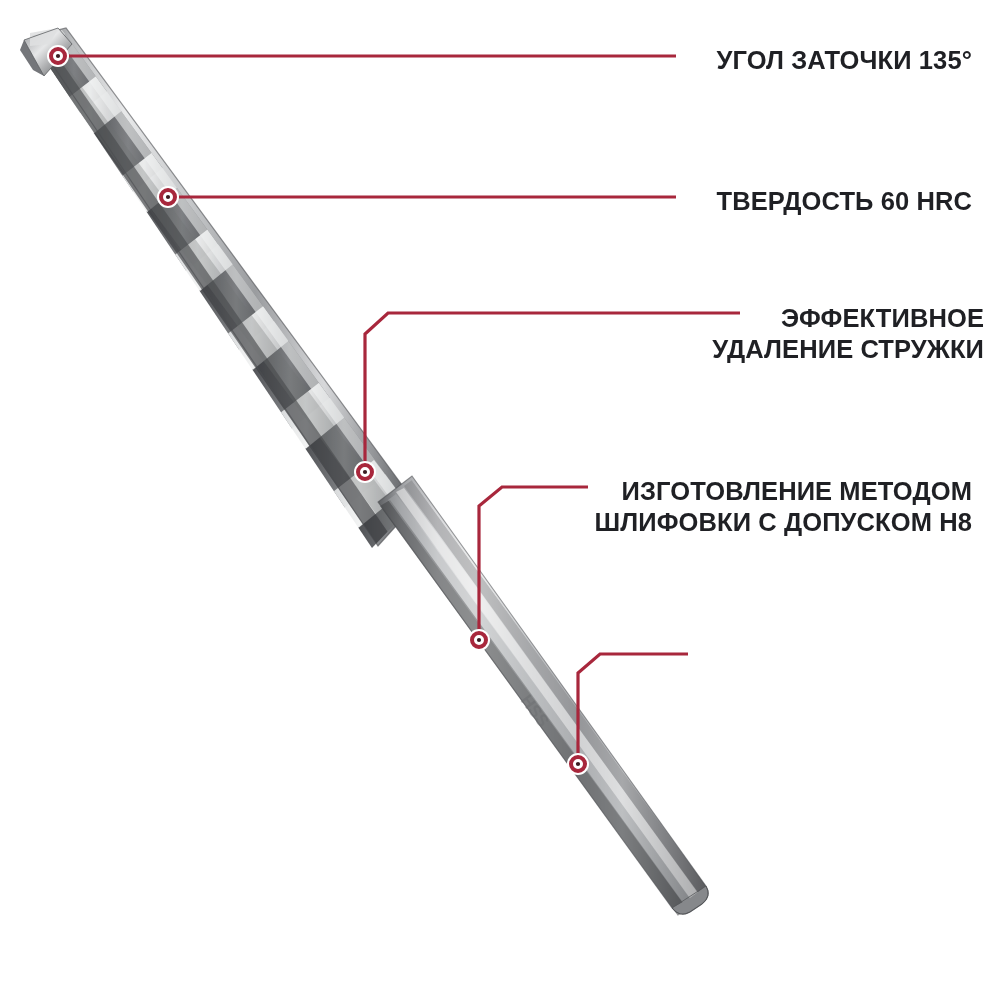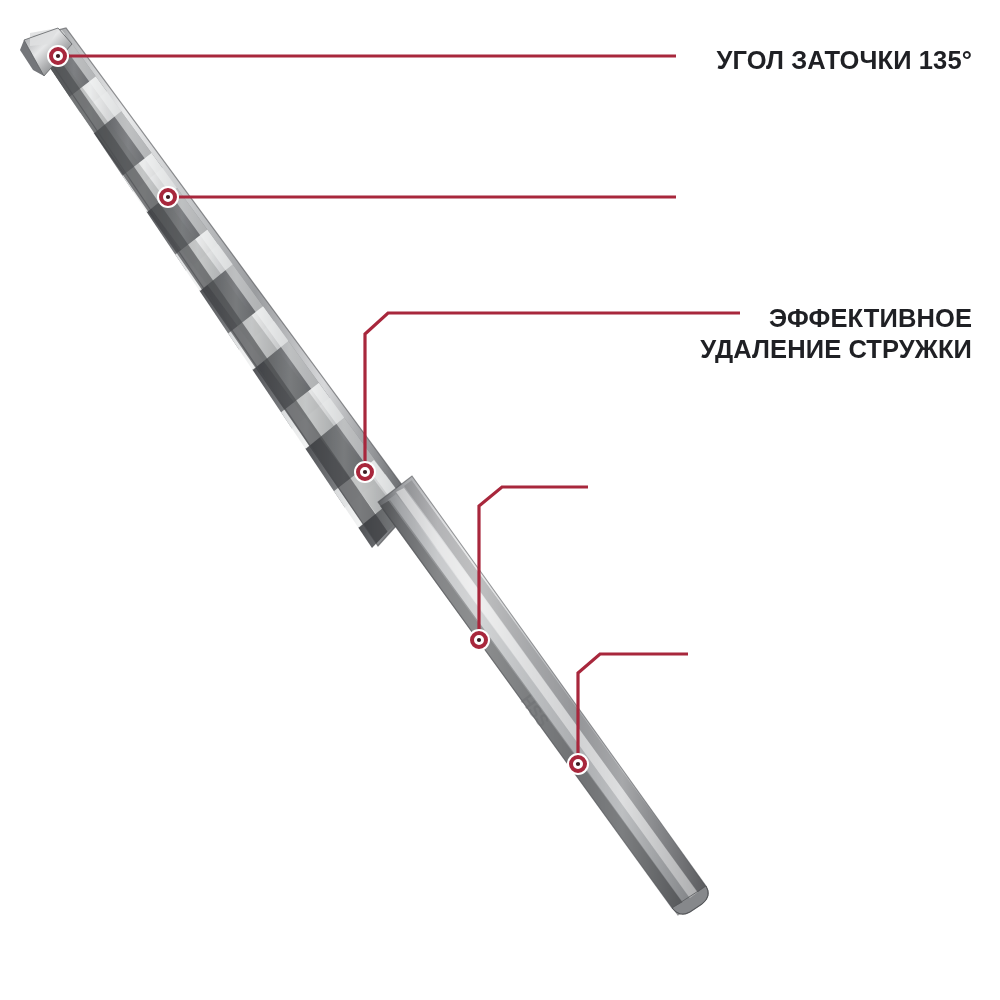--- a/index.html
+++ b/index.html
@@ -169,19 +169,22 @@
         <g>
           <circle cx="578" cy="764" r="11" fill="#ffffff"></circle>
           <circle cx="578" cy="764" r="7" fill="none" stroke="#a8273c" stroke-width="4"></circle>
           <circle cx="578" cy="764" r="2.1" fill="#3a1c22"></circle>
         </g>
       </g>
   </svg>
 
   <div class="callout-label" style="right:28px;top:45px;">УГОЛ ЗАТОЧКИ 135°</div>
 
+  <div class="callout-label" style="right:28px;top:186px;">ТВЕРДОСТЬ 60 HRC</div>
 
-  <div class="callout-label" style="right:28px;top:303px;">ЭФФЕКТИВНОЕ
+  <div class="callout-label" style="right:16px;top:303px;">ЭФФЕКТИВНОЕ
 УДАЛЕНИЕ СТРУЖКИ</div>
 
+  <div class="callout-label" style="right:28px;top:476px;">ИЗГОТОВЛЕНИЕ МЕТОДОМ
+ШЛИФОВКИ С ДОПУСКОМ H8</div>
 
 
 </div>
 
 </body></html>

